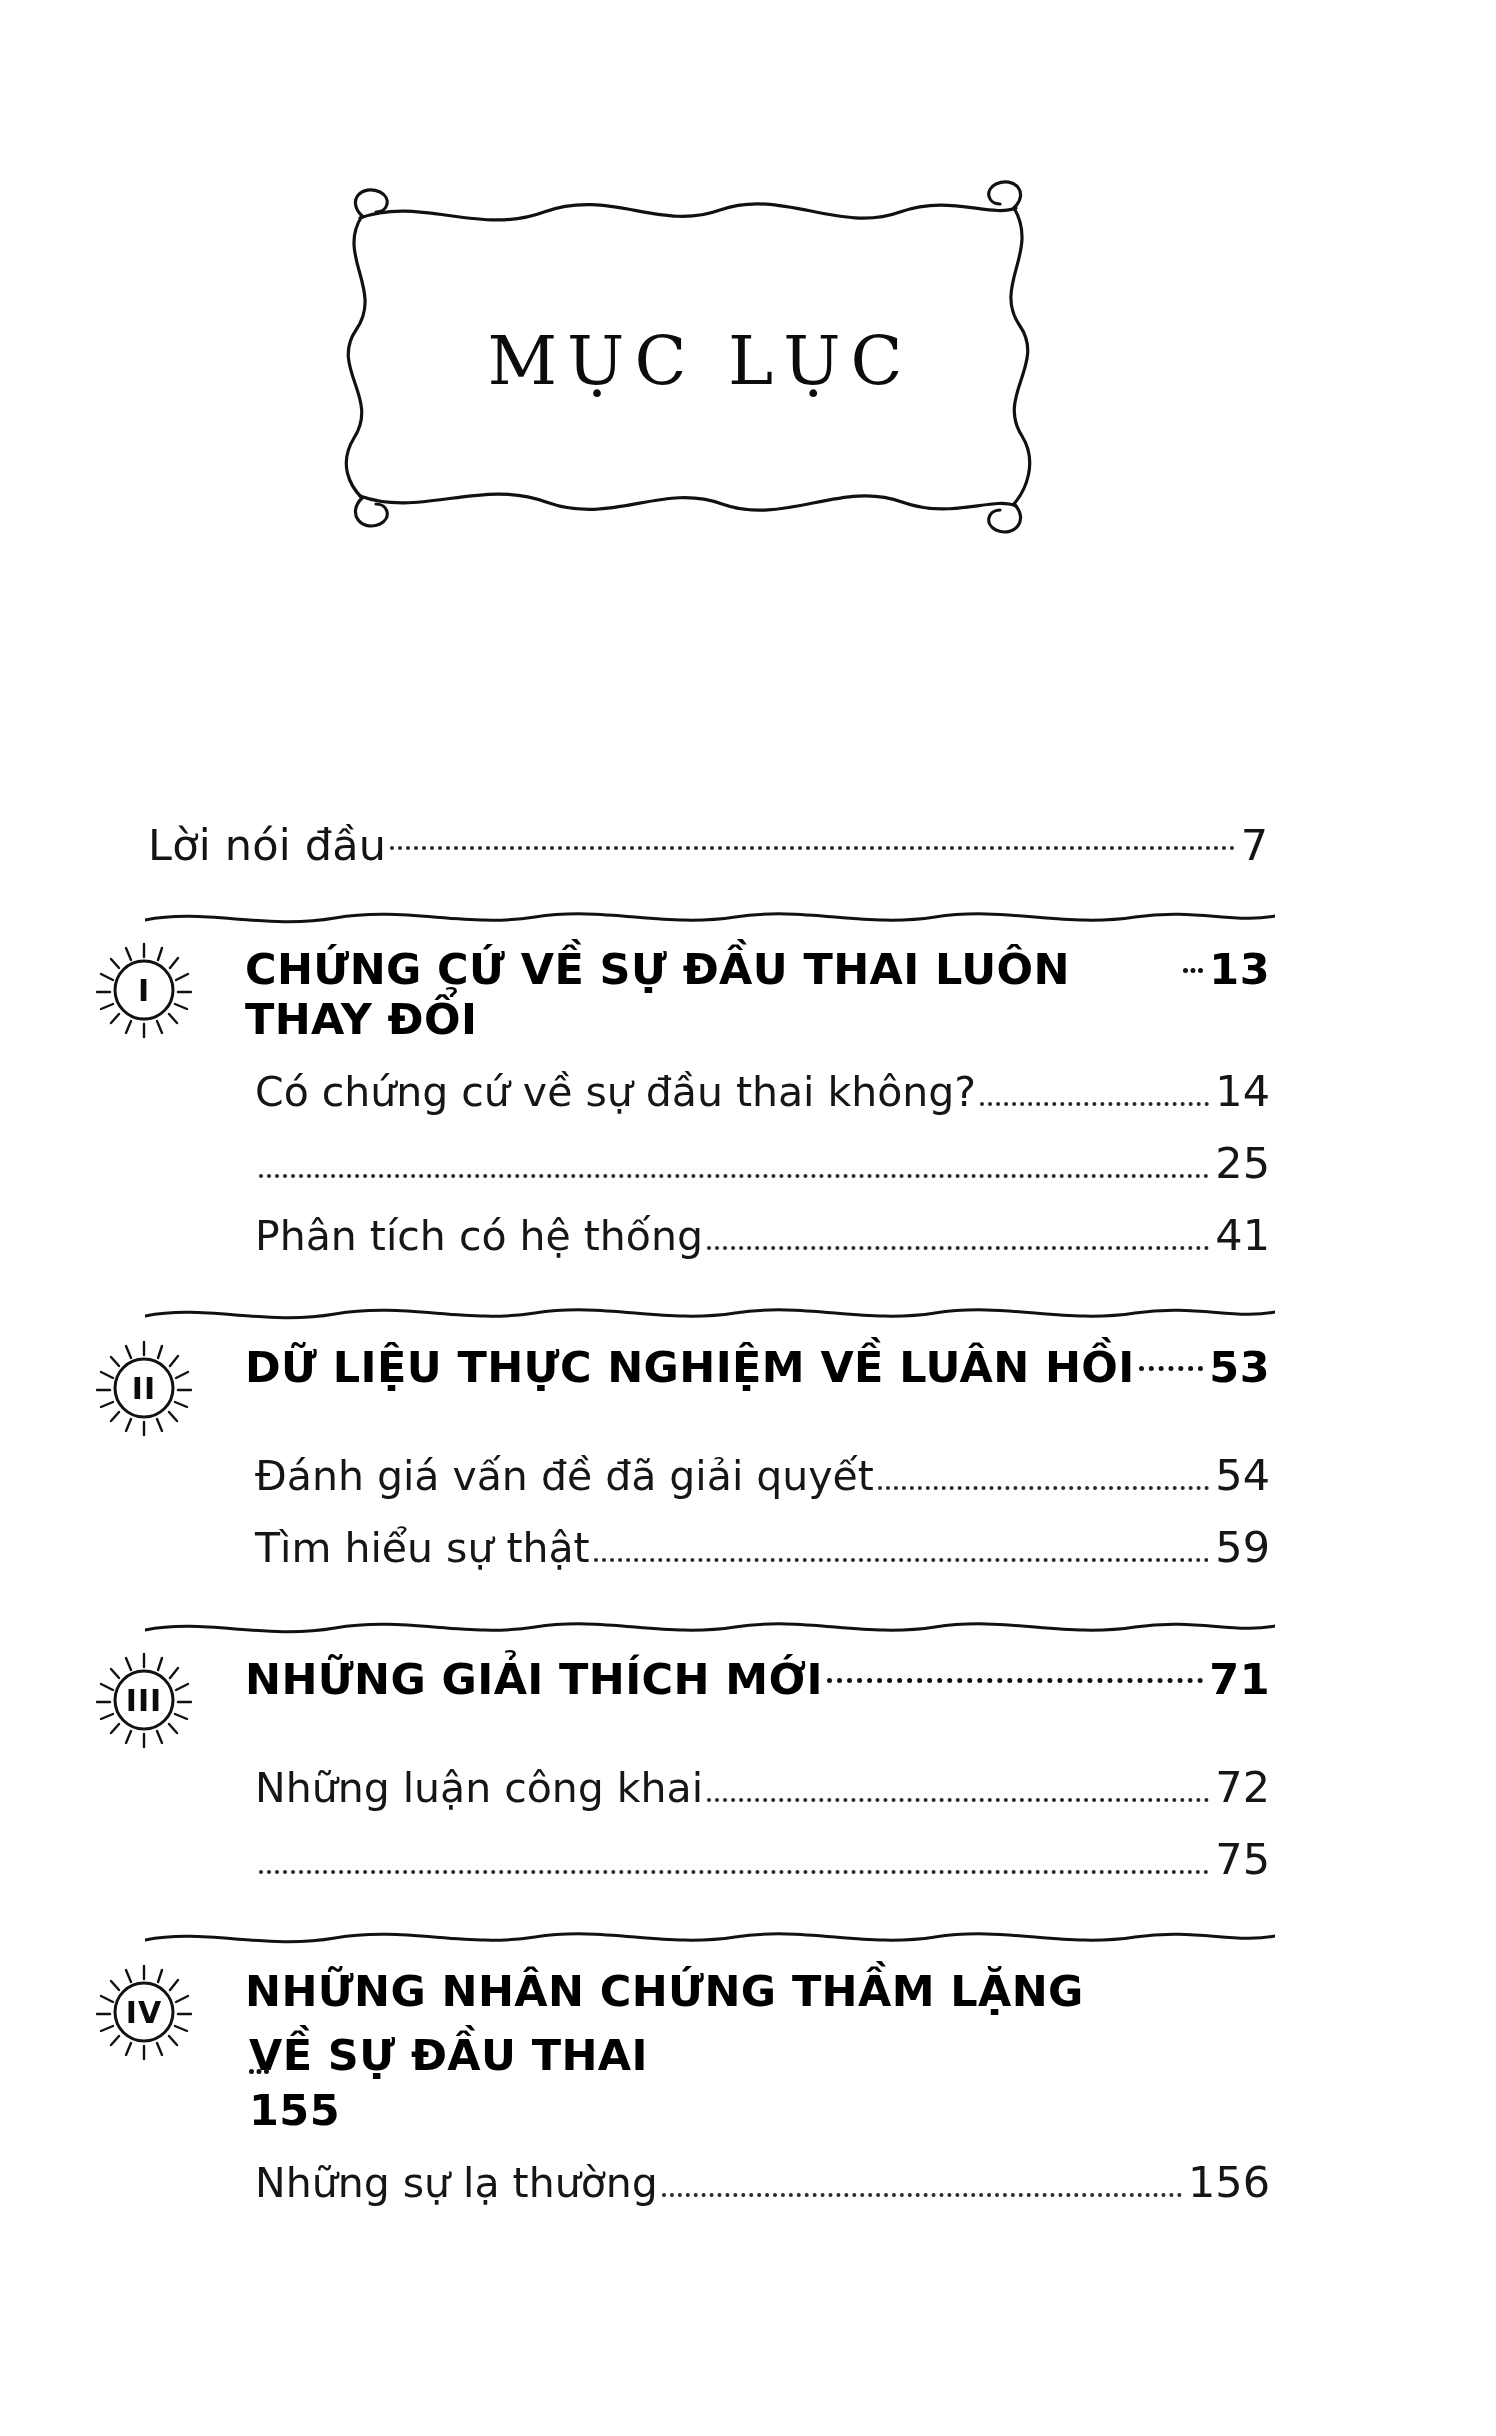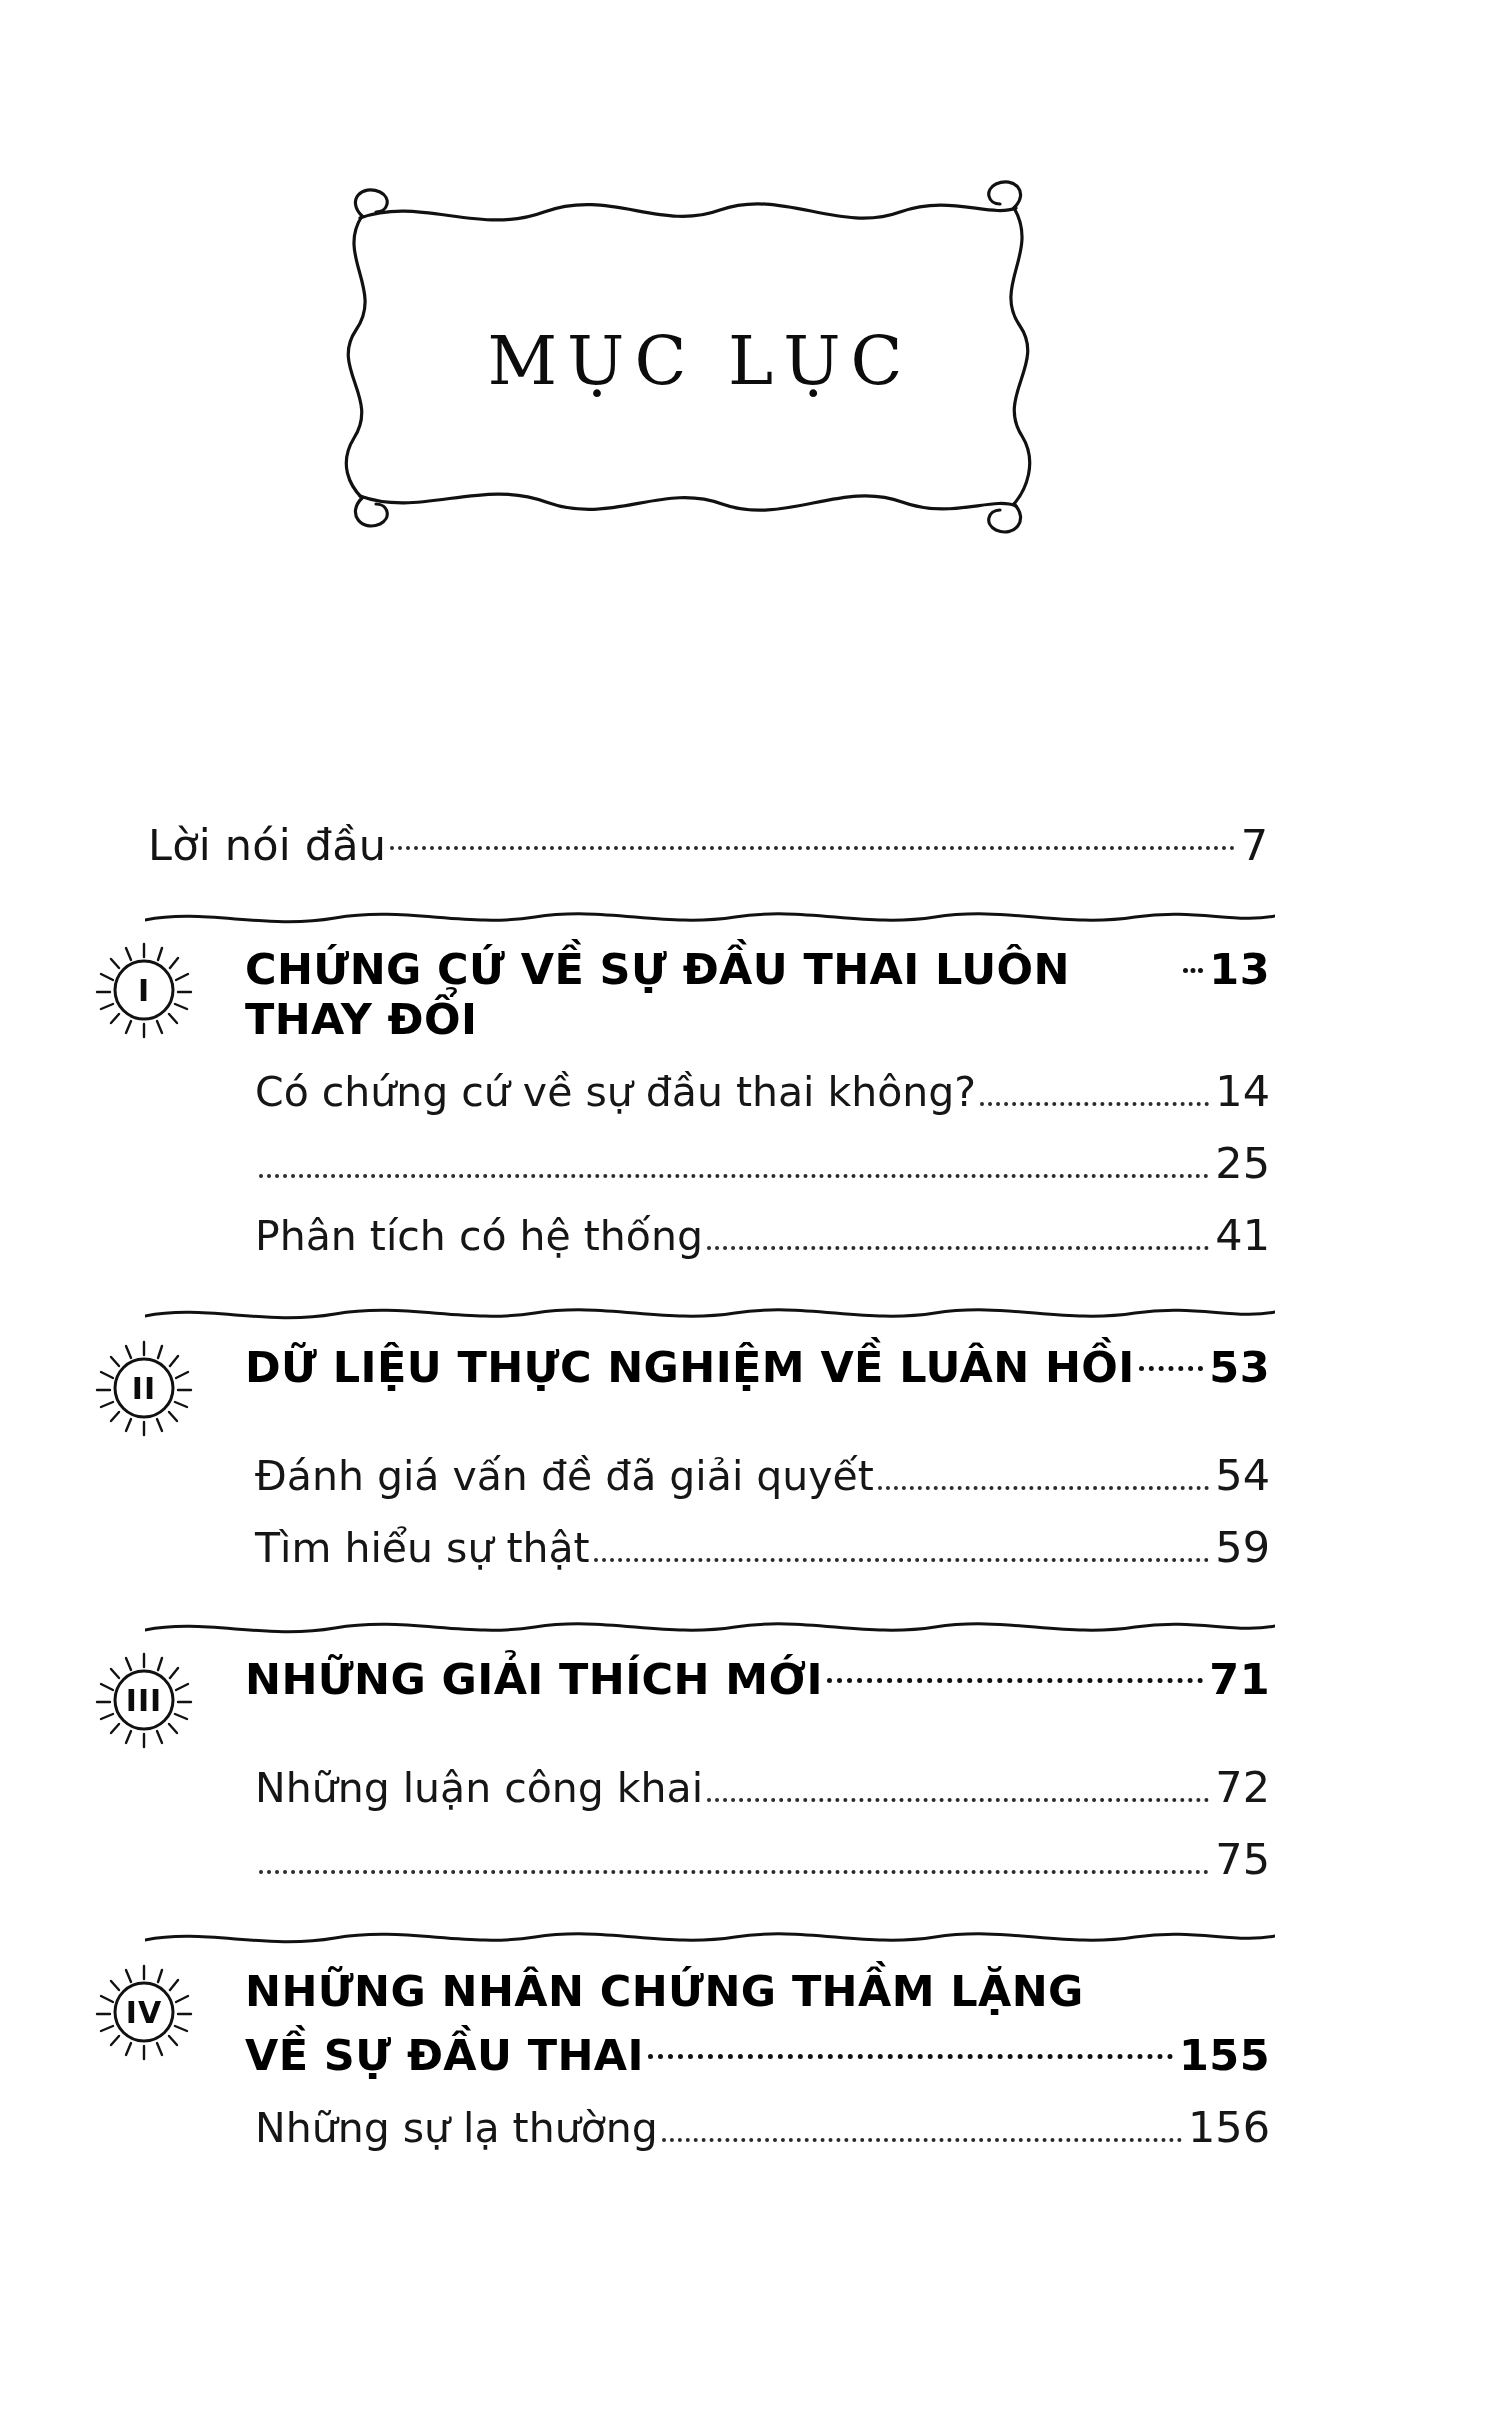--- a/index.html
+++ b/index.html
@@ -137,20 +137,21 @@
     display: block;
   }
   .chap-title-row .line1 {
     display: block;
     white-space: nowrap;
   }
   .chap-title-row .line2 {
     display: flex;
     align-items: baseline;
     margin-top: 14px;
+    flex-direction: column;
   }
 
   .sub-row {
     margin-left: 255px;
     width: 1015px;
     display: flex;
     align-items: flex-end;
     font-size: 41px;
     color: #161616;
     margin-top: 22px;

